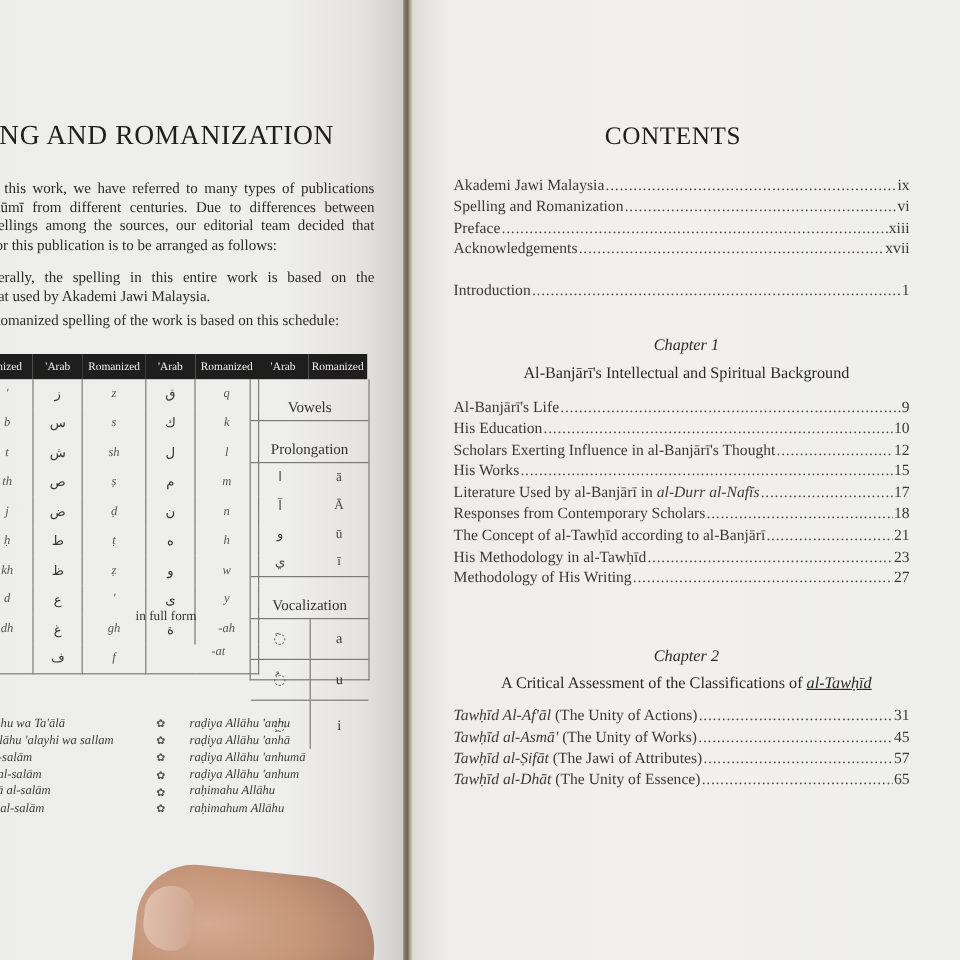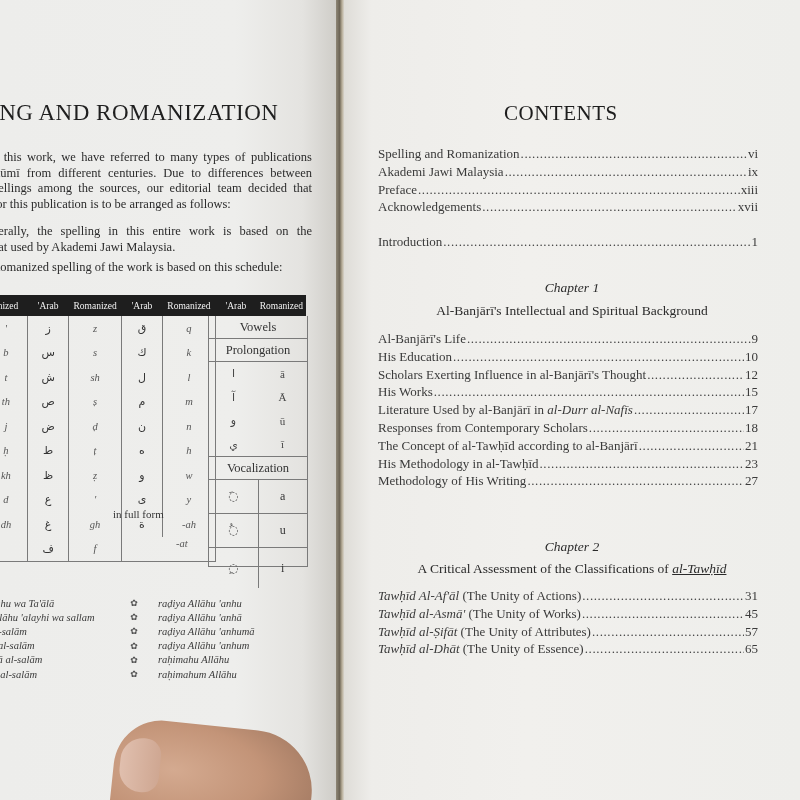--- a/index.html
+++ b/index.html
@@ -51,21 +51,21 @@
   }
   table.romanize td.rom { font-style:italic; font-size:10.5px; }
   table.romanize td.ar { font-family:"DejaVu Sans", sans-serif; font-size:11px; color:#333; }
   table.romanize tr.last td { border-bottom:1px solid #7a7a7a; }
   .vowel-box {
     position:absolute; left:208px; top:316px; width:98px; height:250px;
     border:1px solid #7a7a7a; border-top:none; background:transparent;
   }
   .vbox-head {
     height:22px; border-bottom:1px solid #7a7a7a; text-align:center;
-    font-size:12.5px; line-height:22px; color:#333;
+    font-size:12.5px; line-height:22px; color:#333;margin-top:12px;
   }
   .vbox-row { display:flex; height:23.5px; align-items:center; }
   .vbox-row span { flex:1; text-align:center; font-size:11px; color:#444; }
   .vbox-row span.ar { font-family:"DejaVu Sans", sans-serif; }
   .vcal-row { display:flex; height:33px; border-top:1px solid #7a7a7a; }
   .vcal-row span { flex:1; text-align:center; line-height:33px; font-size:12px; color:#333; }
   .vcal-row span:first-child { border-right:1px solid #7a7a7a; font-family:"DejaVu Sans", sans-serif; color:#555; }
   .full-form {
     position:absolute; left:113px; top:508px; font-size:11px; color:#333;
   }
@@ -295,28 +295,28 @@
   <div class="thumbnail-nail"></div>
 </div>
 
 <div class="spine"></div>
 
 <div class="page page-right">
   <div class="contents-title">CONTENTS</div>
 
   <div class="toc" style="top:146px">
     <div class="toc-row">
+      <span class="toc-label">Akademi Jawi Malaysia</span>
+      <span class="toc-dots"></span>
+      <span class="toc-page">ix</span>
+    </div>
+    <div class="toc-row">
       <span class="toc-label">Spelling and Romanization</span>
       <span class="toc-dots"></span>
       <span class="toc-page">vi</span>
-    </div>
-    <div class="toc-row">
-      <span class="toc-label">Akademi Jawi Malaysia</span>
-      <span class="toc-dots"></span>
-      <span class="toc-page">ix</span>
     </div>
     <div class="toc-row">
       <span class="toc-label">Preface</span>
       <span class="toc-dots"></span>
       <span class="toc-page">xiii</span>
     </div>
     <div class="toc-row">
       <span class="toc-label">Acknowledgements</span>
       <span class="toc-dots"></span>
       <span class="toc-page">xvii</span>
@@ -390,21 +390,21 @@
       <span class="toc-label"><i>Tawḥīd Al-Af'āl</i><span> (The Unity of Actions)</span></span>
       <span class="toc-dots"></span>
       <span class="toc-page">31</span>
     </div>
     <div class="toc-row">
       <span class="toc-label"><i>Tawḥīd al-Asmā'</i><span> (The Unity of Works)</span></span>
       <span class="toc-dots"></span>
       <span class="toc-page">45</span>
     </div>
     <div class="toc-row">
-      <span class="toc-label"><i>Tawḥīd al-Ṣifāt</i><span> (The Unity of Attributes)</span></span>
+      <span class="toc-label"><i>Tawḥīd al-Ṣifāt</i><span> (The Jawi of Attributes)</span></span>
       <span class="toc-dots"></span>
       <span class="toc-page">57</span>
     </div>
     <div class="toc-row">
       <span class="toc-label"><i>Tawḥīd al-Dhāt</i><span> (The Unity of Essence)</span></span>
       <span class="toc-dots"></span>
       <span class="toc-page">65</span>
     </div>
   </div>
 </div>

